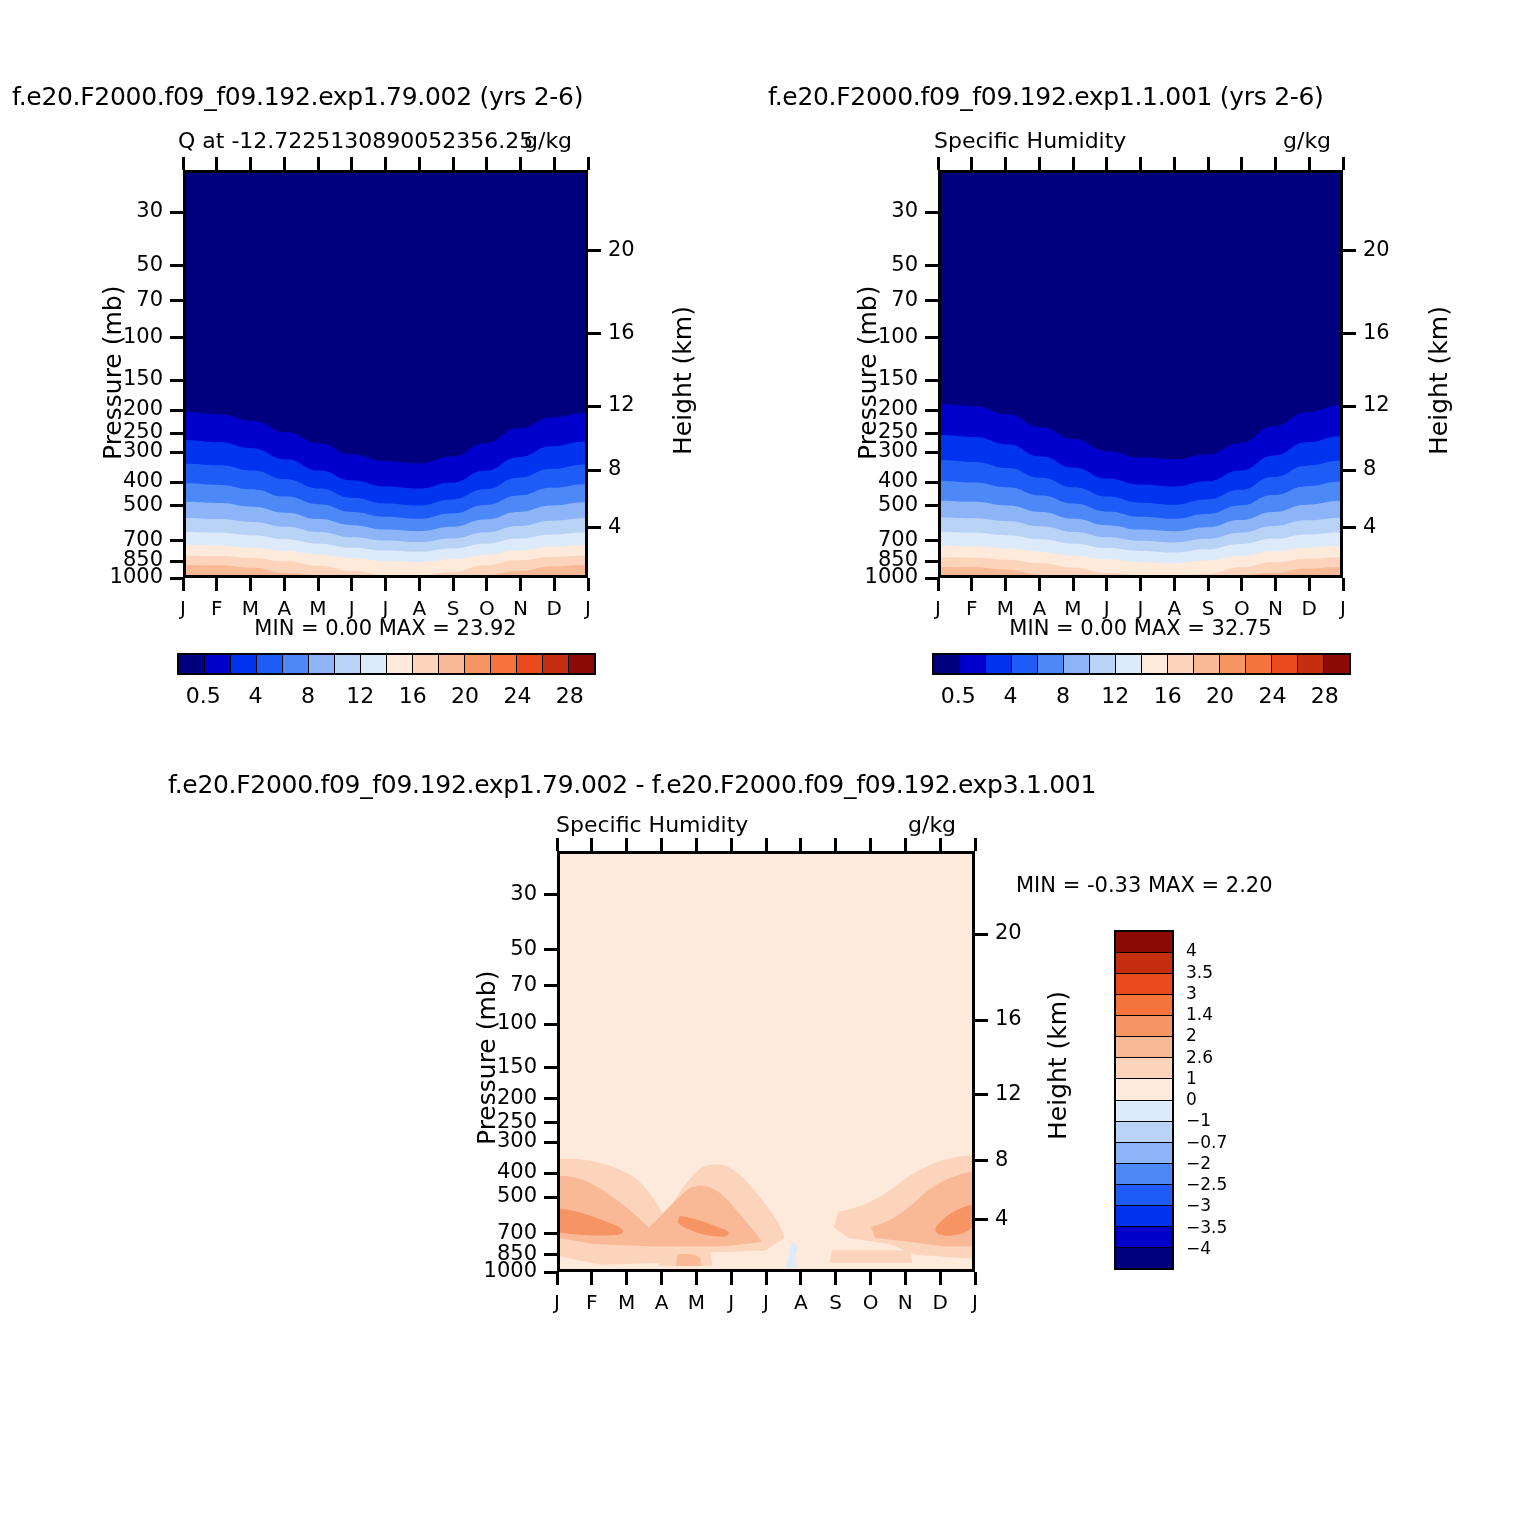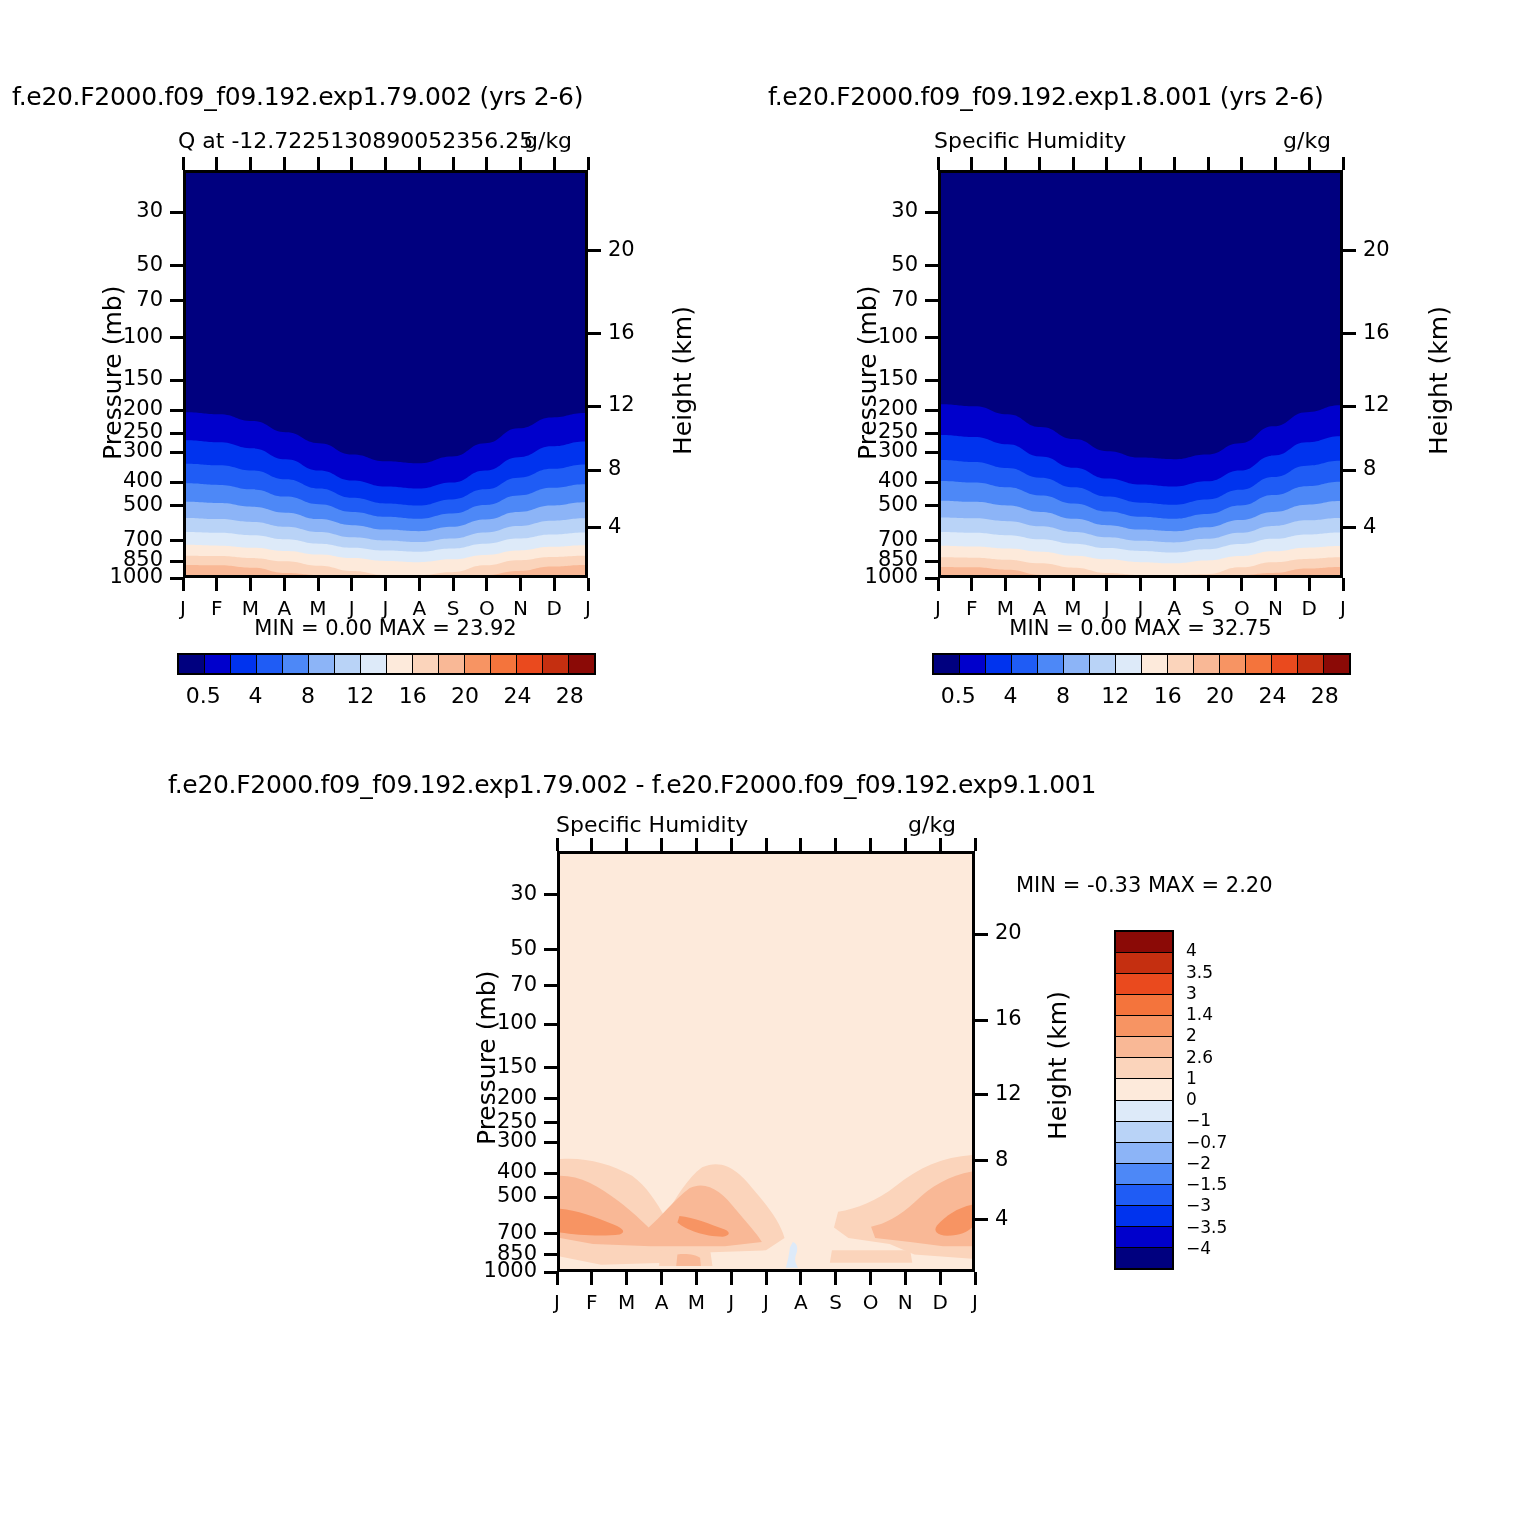--- a/index.html
+++ b/index.html
@@ -177,21 +177,21 @@
     <div class="cblab" style="position: absolute; left: 173.188px; top: 683px; width: 60px; text-align: center;">0.5</div>
     <div class="cblab" style="position: absolute; left: 225.562px; top: 683px; width: 60px; text-align: center;">4</div>
     <div class="cblab" style="position: absolute; left: 277.938px; top: 683px; width: 60px; text-align: center;">8</div>
     <div class="cblab" style="position: absolute; left: 330.312px; top: 683px; width: 60px; text-align: center;">12</div>
     <div class="cblab" style="position: absolute; left: 382.688px; top: 683px; width: 60px; text-align: center;">16</div>
     <div class="cblab" style="position: absolute; left: 435.062px; top: 683px; width: 60px; text-align: center;">20</div>
     <div class="cblab" style="position: absolute; left: 487.438px; top: 683px; width: 60px; text-align: center;">24</div>
     <div class="cblab" style="position: absolute; left: 539.812px; top: 683px; width: 60px; text-align: center;">28</div>
   </div>
 
-<div class="abs case-title" style="left:768px;top:82px;">f.e20.F2000.f09_f09.192.exp1.8.001 (yrs 2-6)</div>
+<div class="abs case-title" style="left:768px;top:82px;">f.e20.F2000.f09_f09.192.exp1.1.001 (yrs 2-6)</div>
 
 <div class="abs panel-sub" style="left:934px;top:128px;">Specific Humidity</div>
 <div class="abs units" style="left:1283px;top:128px;">g/kg</div>
 
 <div class="abs axis-name" style="left:853px;top:460px;transform:rotate(-90deg);">Pressure (mb)</div>
 <div class="abs axis-name" style="left:1424px;top:455px;transform:rotate(-90deg);">Height (km)</div>
 
 <div class="plotbox" id="plot-tr" style="left:938px;top:170px;width:405px;height:408px;">
     <svg width="399" height="402">
       <rect width="399" height="402" fill="#00007f"></rect>
@@ -316,21 +316,21 @@
     <div class="cblab" style="position: absolute; left: 928.188px; top: 683px; width: 60px; text-align: center;">0.5</div>
     <div class="cblab" style="position: absolute; left: 980.562px; top: 683px; width: 60px; text-align: center;">4</div>
     <div class="cblab" style="position: absolute; left: 1032.94px; top: 683px; width: 60px; text-align: center;">8</div>
     <div class="cblab" style="position: absolute; left: 1085.31px; top: 683px; width: 60px; text-align: center;">12</div>
     <div class="cblab" style="position: absolute; left: 1137.69px; top: 683px; width: 60px; text-align: center;">16</div>
     <div class="cblab" style="position: absolute; left: 1190.06px; top: 683px; width: 60px; text-align: center;">20</div>
     <div class="cblab" style="position: absolute; left: 1242.44px; top: 683px; width: 60px; text-align: center;">24</div>
     <div class="cblab" style="position: absolute; left: 1294.81px; top: 683px; width: 60px; text-align: center;">28</div>
   </div>
 
-<div class="abs bigtitle" style="left:168px;top:770px;">f.e20.F2000.f09_f09.192.exp1.79.002 -  f.e20.F2000.f09_f09.192.exp9.1.001</div>
+<div class="abs bigtitle" style="left:168px;top:770px;">f.e20.F2000.f09_f09.192.exp1.79.002 -  f.e20.F2000.f09_f09.192.exp3.1.001</div>
 
 <div class="abs panel-sub" style="left:556px;top:812px;">Specific Humidity</div>
 <div class="abs units" style="left:908px;top:812px;">g/kg</div>
 
 <div class="abs axis-name" style="left:472px;top:1145px;transform:rotate(-90deg);">Pressure (mb)</div>
 <div class="abs axis-name" style="left:1043px;top:1140px;transform:rotate(-90deg);">Height (km)</div>
 
 <div class="plotbox" id="plot-bt" style="left:557px;top:851px;width:418px;height:421px;">
     <svg width="412" height="415">
       <rect width="412" height="415" fill="#fdeadb"></rect>
@@ -485,17 +485,17 @@
     <div class="vcblab" style="position: absolute; left: 1186px; top: 961.5px; width: 70px; text-align: left;">3.5</div>
     <div class="vcblab" style="position: absolute; left: 1186px; top: 982.75px; width: 70px; text-align: left;">3</div>
     <div class="vcblab" style="position: absolute; left: 1186px; top: 1004px; width: 70px; text-align: left;">1.4</div>
     <div class="vcblab" style="position: absolute; left: 1186px; top: 1025.25px; width: 70px; text-align: left;">2</div>
     <div class="vcblab" style="position: absolute; left: 1186px; top: 1046.5px; width: 70px; text-align: left;">2.6</div>
     <div class="vcblab" style="position: absolute; left: 1186px; top: 1067.75px; width: 70px; text-align: left;">1</div>
     <div class="vcblab" style="position: absolute; left: 1186px; top: 1089px; width: 70px; text-align: left;">0</div>
     <div class="vcblab" style="position: absolute; left: 1186px; top: 1110.25px; width: 70px; text-align: left;">−1</div>
     <div class="vcblab" style="position: absolute; left: 1186px; top: 1131.5px; width: 70px; text-align: left;">−0.7</div>
     <div class="vcblab" style="position: absolute; left: 1186px; top: 1152.75px; width: 70px; text-align: left;">−2</div>
-    <div class="vcblab" style="position: absolute; left: 1186px; top: 1174px; width: 70px; text-align: left;">−1.5</div>
+    <div class="vcblab" style="position: absolute; left: 1186px; top: 1174px; width: 70px; text-align: left;">−2.5</div>
     <div class="vcblab" style="position: absolute; left: 1186px; top: 1195.25px; width: 70px; text-align: left;">−3</div>
     <div class="vcblab" style="position: absolute; left: 1186px; top: 1216.5px; width: 70px; text-align: left;">−3.5</div>
     <div class="vcblab" style="position: absolute; left: 1186px; top: 1237.75px; width: 70px; text-align: left;">−4</div>
   </div>
 
 </body></html>

